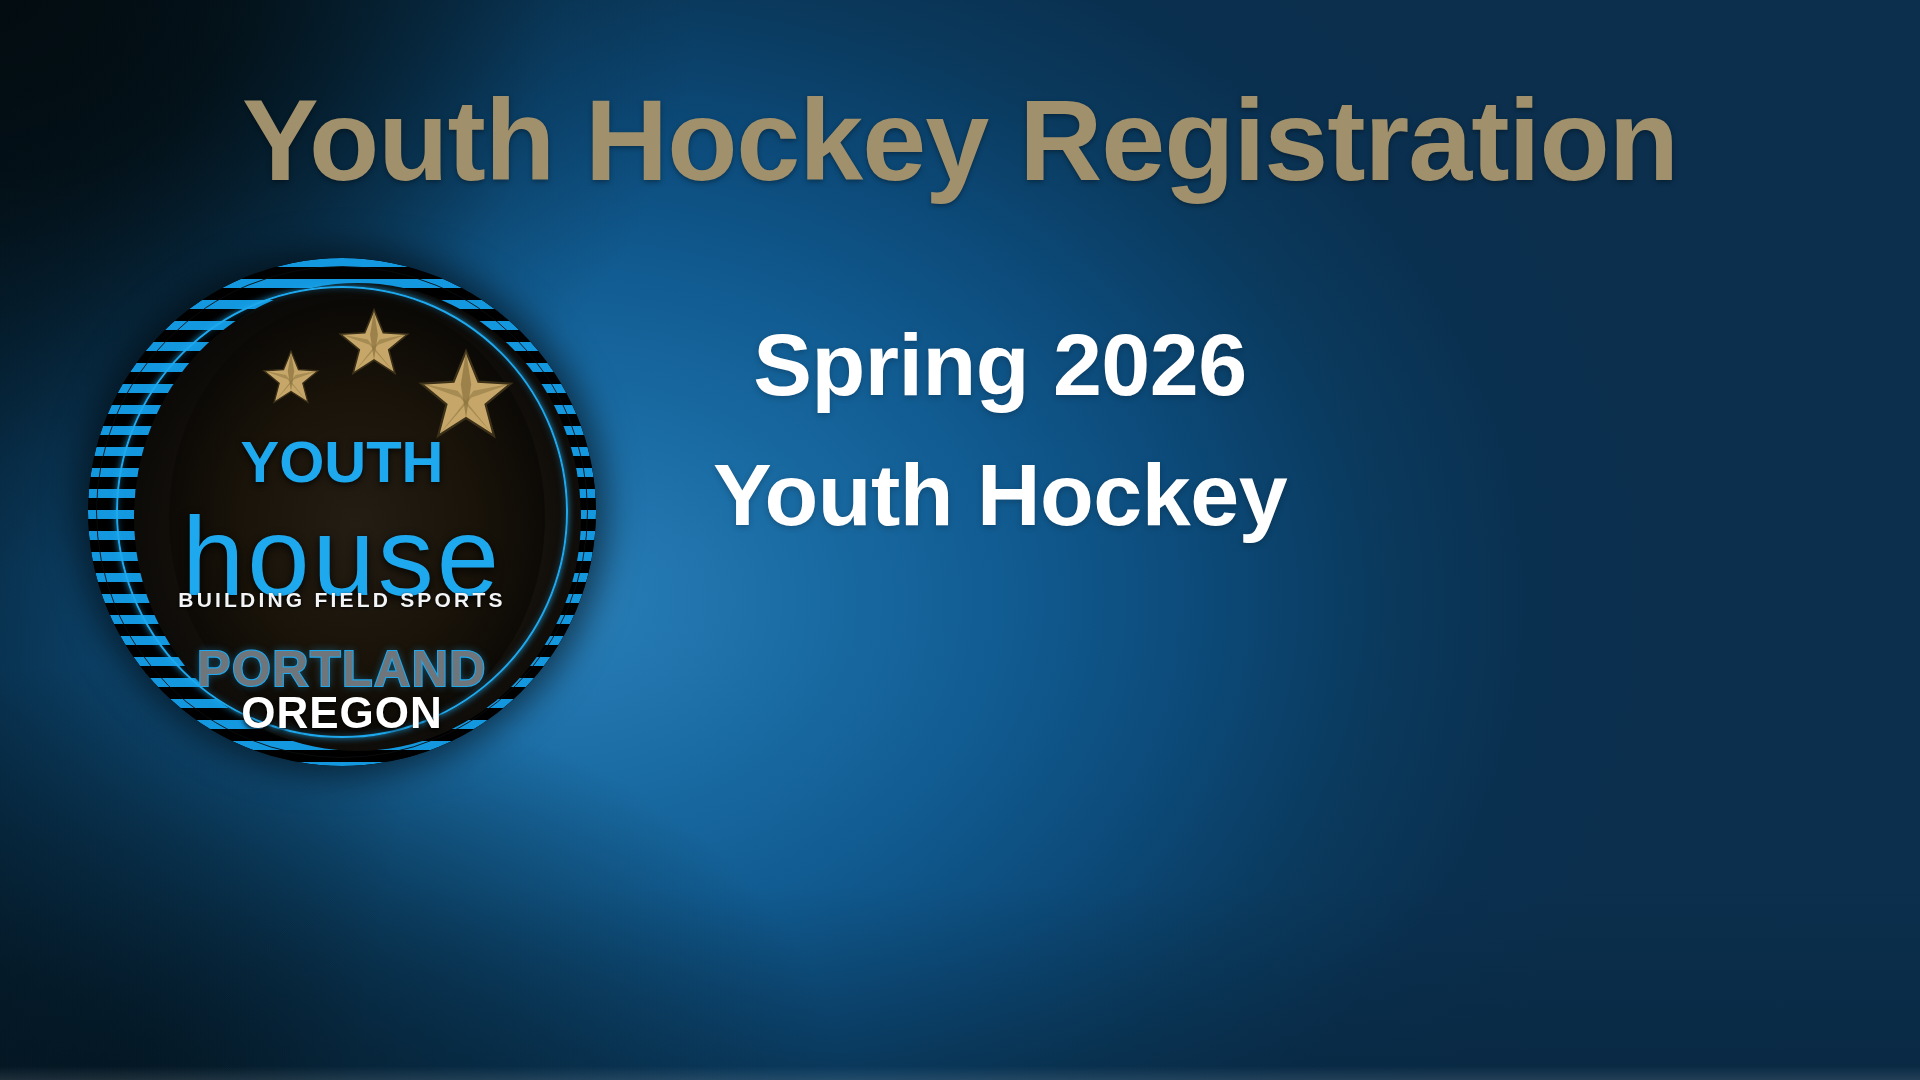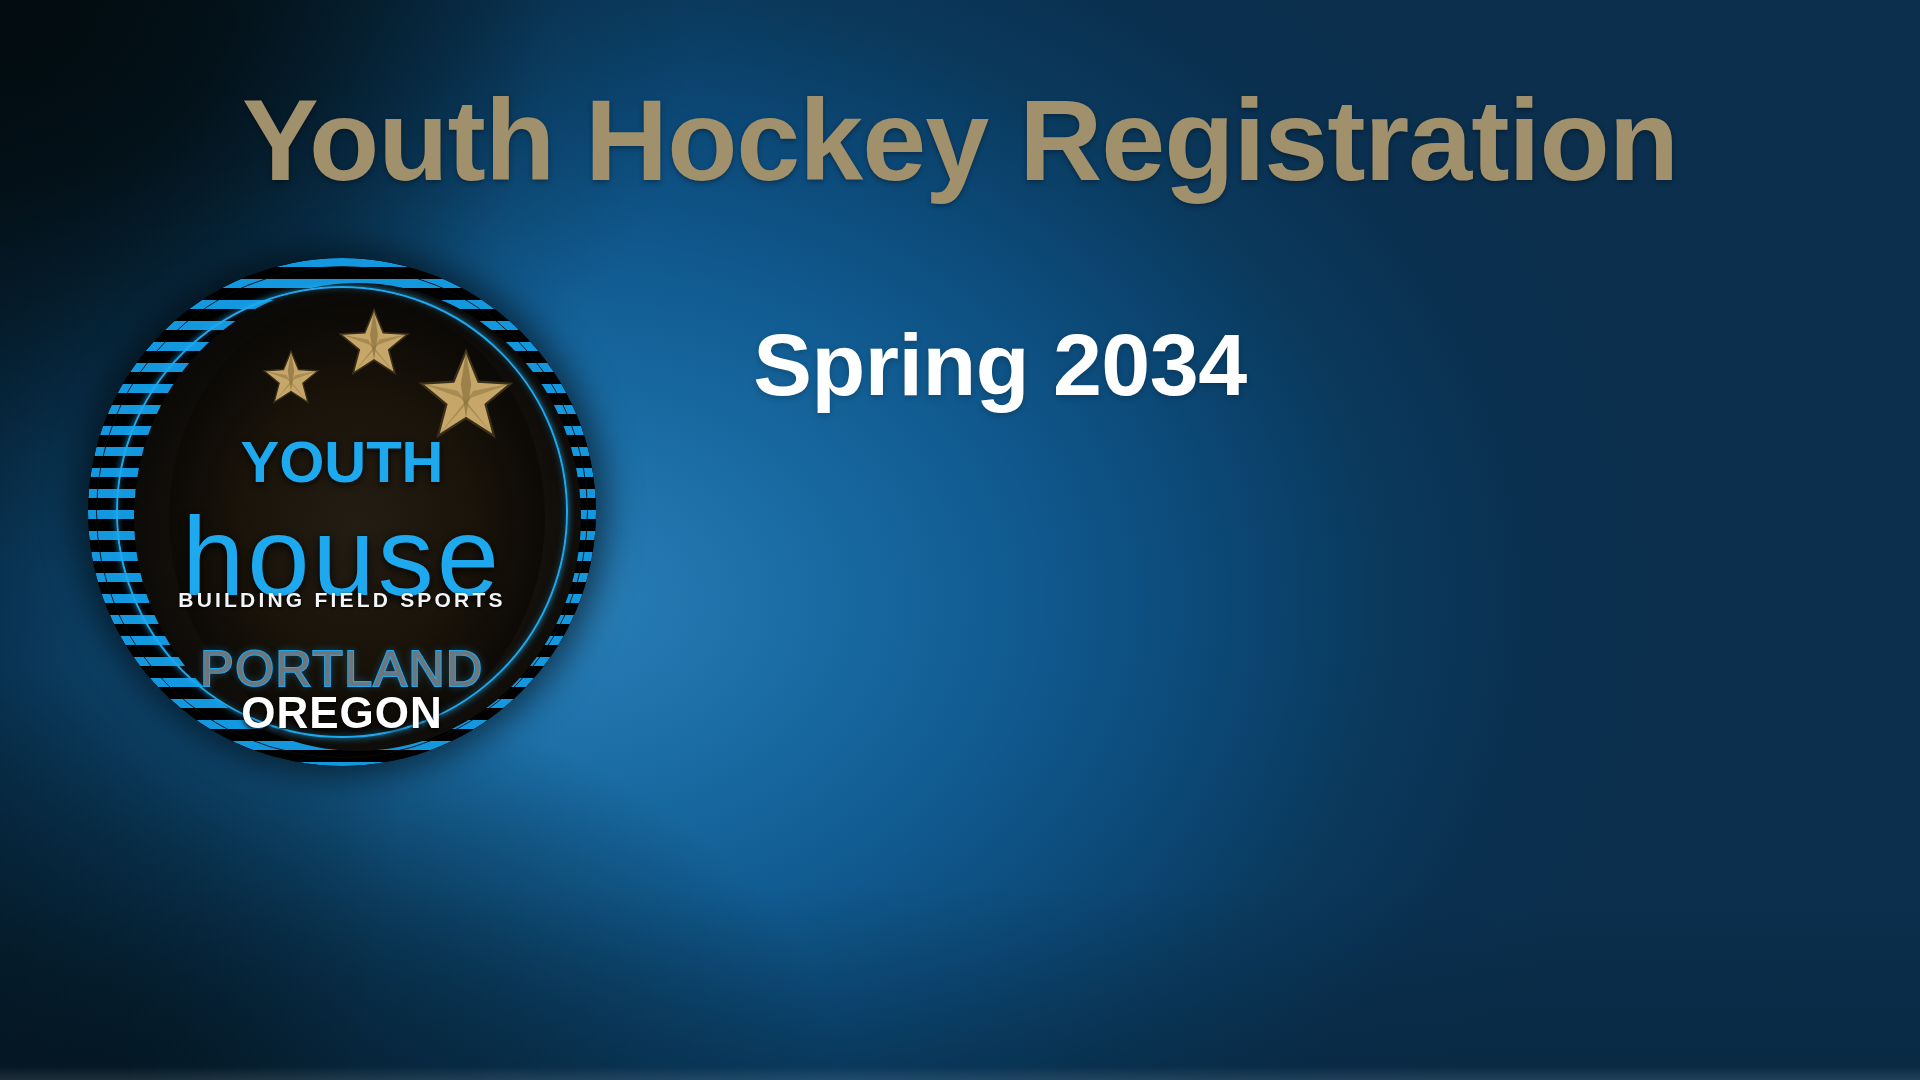--- a/index.html
+++ b/index.html
@@ -186,21 +186,21 @@
     top:330px;
     font-size:21px;
     font-weight:600;
     color:#f2f4f6;
     letter-spacing:3.2px;
     text-shadow:0 1px 3px rgba(0,0,0,0.9);
   }
   #logo-portland {
     top:382px;
     font-size:50px;
-    font-weight:400;
+    font-weight:700;
     letter-spacing:1.5px;
     color:#6e757b;
     -webkit-text-stroke:2.2px #1ea9ef;
     paint-order:stroke fill;
     text-shadow:0 0 8px rgba(30,169,239,0.45);
   }
   #logo-oregon {
     top:430px;
     font-size:44px;
     font-weight:800;
@@ -272,16 +272,17 @@
     <div class="logo-text" id="logo-pdxfield">
       <span id="logo-field">YOUTH</span>
     </div>
     <div class="logo-text" id="logo-house">house</div>
     <div class="logo-text" id="logo-tagline">BUILDING FIELD SPORTS</div>
     <div class="logo-text" id="logo-portland">PORTLAND</div>
     <div class="logo-text" id="logo-oregon">OREGON</div>
   </div>
 
   <div id="headline">
-    <span class="line">Spring 2034</span>
+    <span class="line">Spring 2026</span>
+    <span class="line">Youth Hockey</span>
   </div>
 
 </div>
 
 </body></html>

